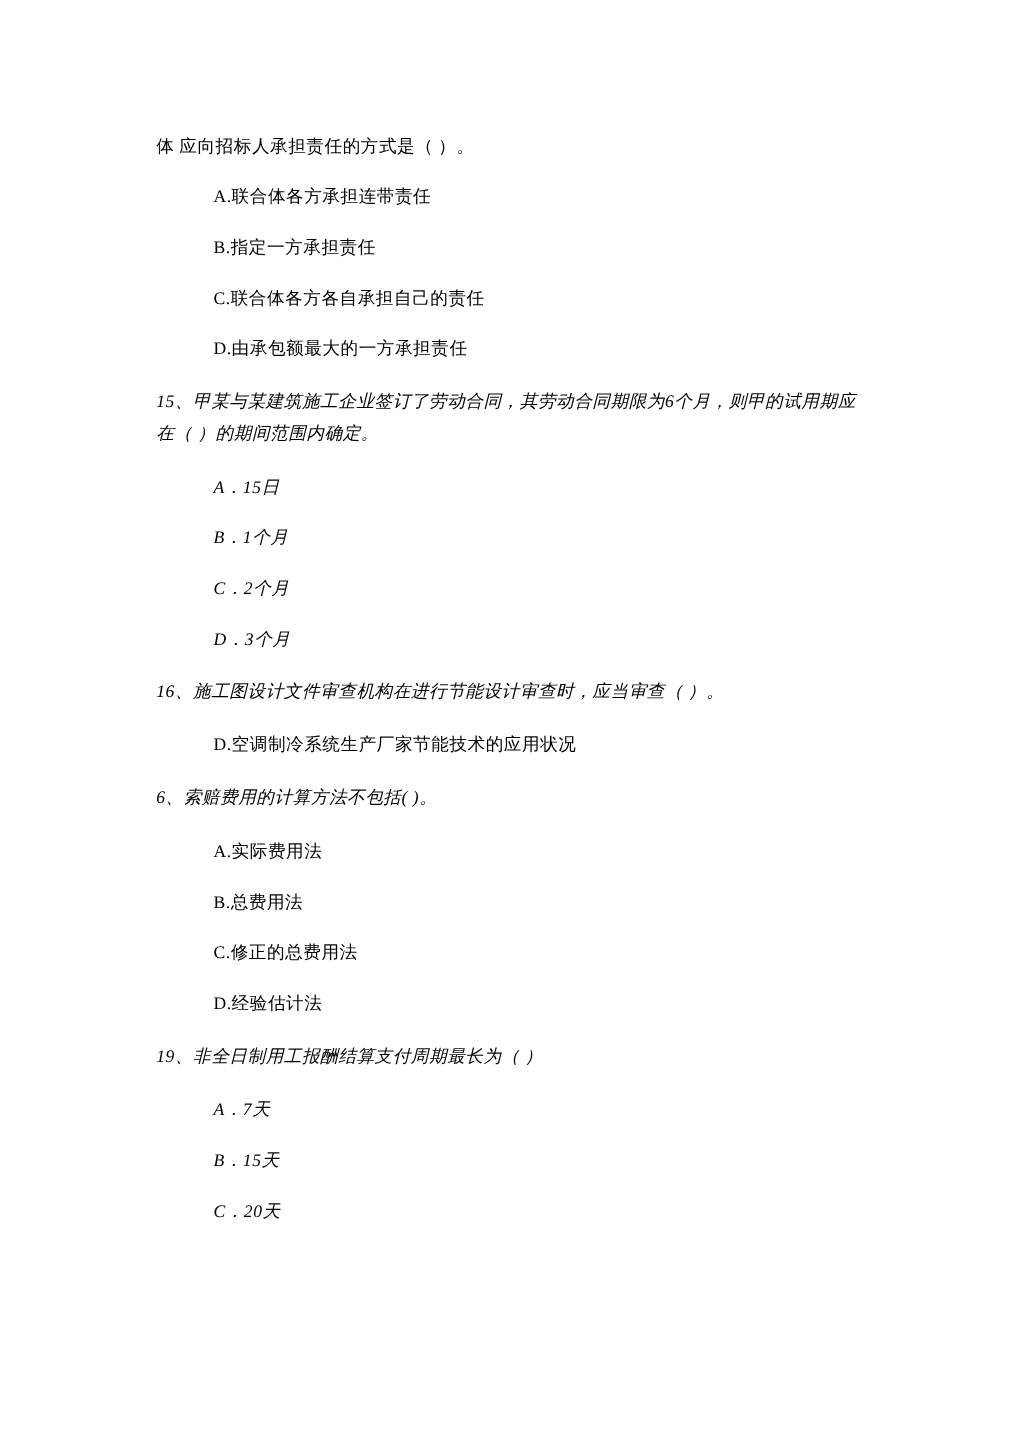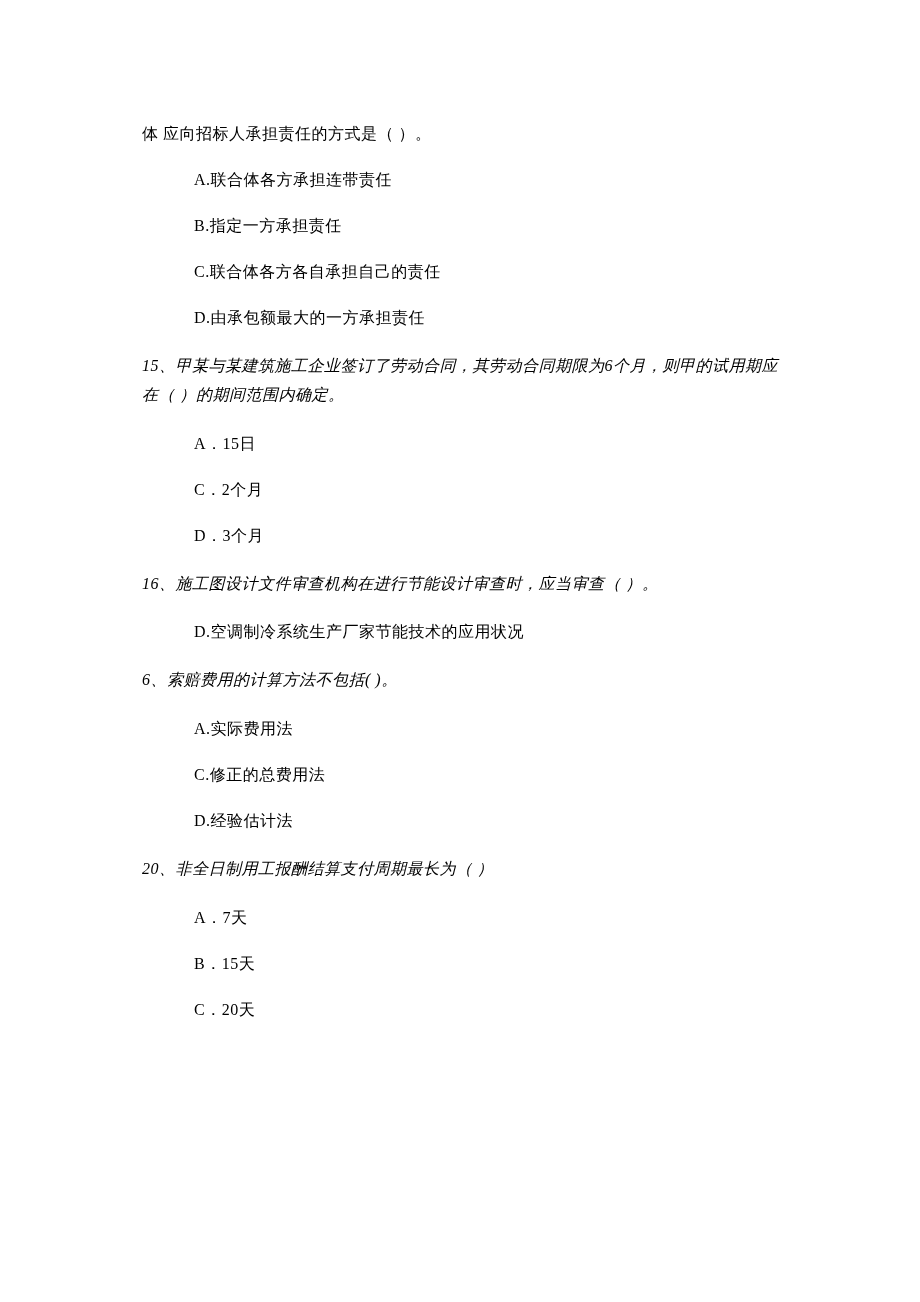--- a/index.html
+++ b/index.html
@@ -30,55 +30,58 @@
       letter-spacing: 0.5px;
       line-height: 1.8;
       font-style: italic;
     }
     .opt-group-2 {
       padding-left: 48px;
     }
     .opt2 {
       margin-bottom: 22px;
       letter-spacing: 0.5px;
+      font-style: italic;
     }
   </style>
 </head>
 <body>
 
 <div class="continuation">体 应向招标人承担责任的方式是（    ）。</div>
 
 <div class="option-group">
   <div class="option">A.联合体各方承担连带责任</div>
   <div class="option">B.指定一方承担责任</div>
   <div class="option">C.联合体各方各自承担自己的责任</div>
   <div class="option">D.由承包额最大的一方承担责任</div>
 </div>
 
 <div class="question">15、甲某与某建筑施工企业签订了劳动合同，其劳动合同期限为6个月，则甲的试用期应在（    ）的期间范围内确定。</div>
 
 <div class="opt-group-2">
   <div class="opt2">A．15日</div>
+  <div class="opt2">B．1个月</div>
   <div class="opt2">C．2个月</div>
   <div class="opt2">D．3个月</div>
 </div>
 
 <div class="question">16、施工图设计文件审查机构在进行节能设计审查时，应当审查（     ）。</div>
 
 <div class="option-group">
   <div class="option">D.空调制冷系统生产厂家节能技术的应用状况</div>
 </div>
 
 <div class="question">6、索赔费用的计算方法不包括(      )。</div>
 
 <div class="option-group">
   <div class="option">A.实际费用法</div>
+  <div class="option">B.总费用法</div>
   <div class="option">C.修正的总费用法</div>
   <div class="option">D.经验估计法</div>
 </div>
 
-<div class="question">20、非全日制用工报酬结算支付周期最长为（    ）</div>
+<div class="question">19、非全日制用工报酬结算支付周期最长为（    ）</div>
 
 <div class="opt-group-2">
   <div class="opt2">A．7天</div>
   <div class="opt2">B．15天</div>
   <div class="opt2">C．20天</div>
 </div>
 
 </body></html>

